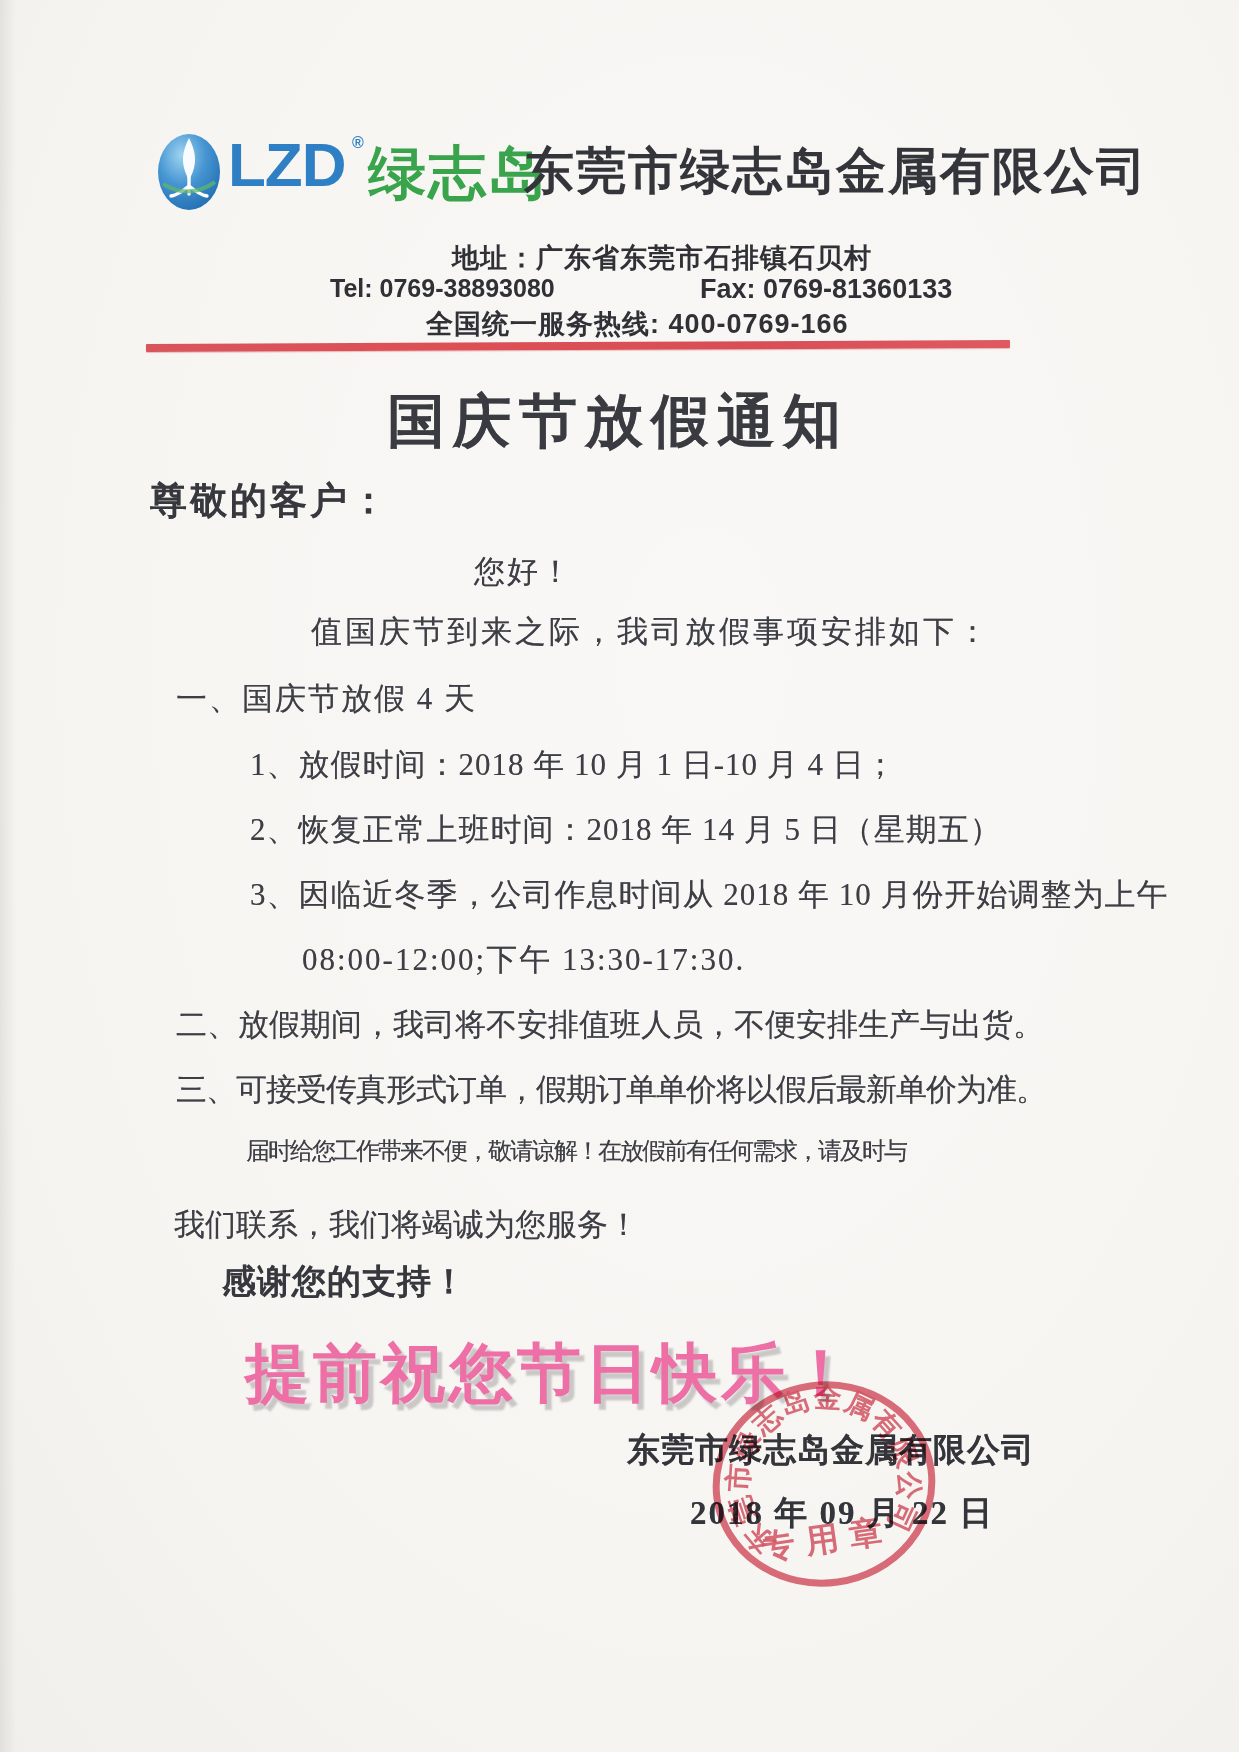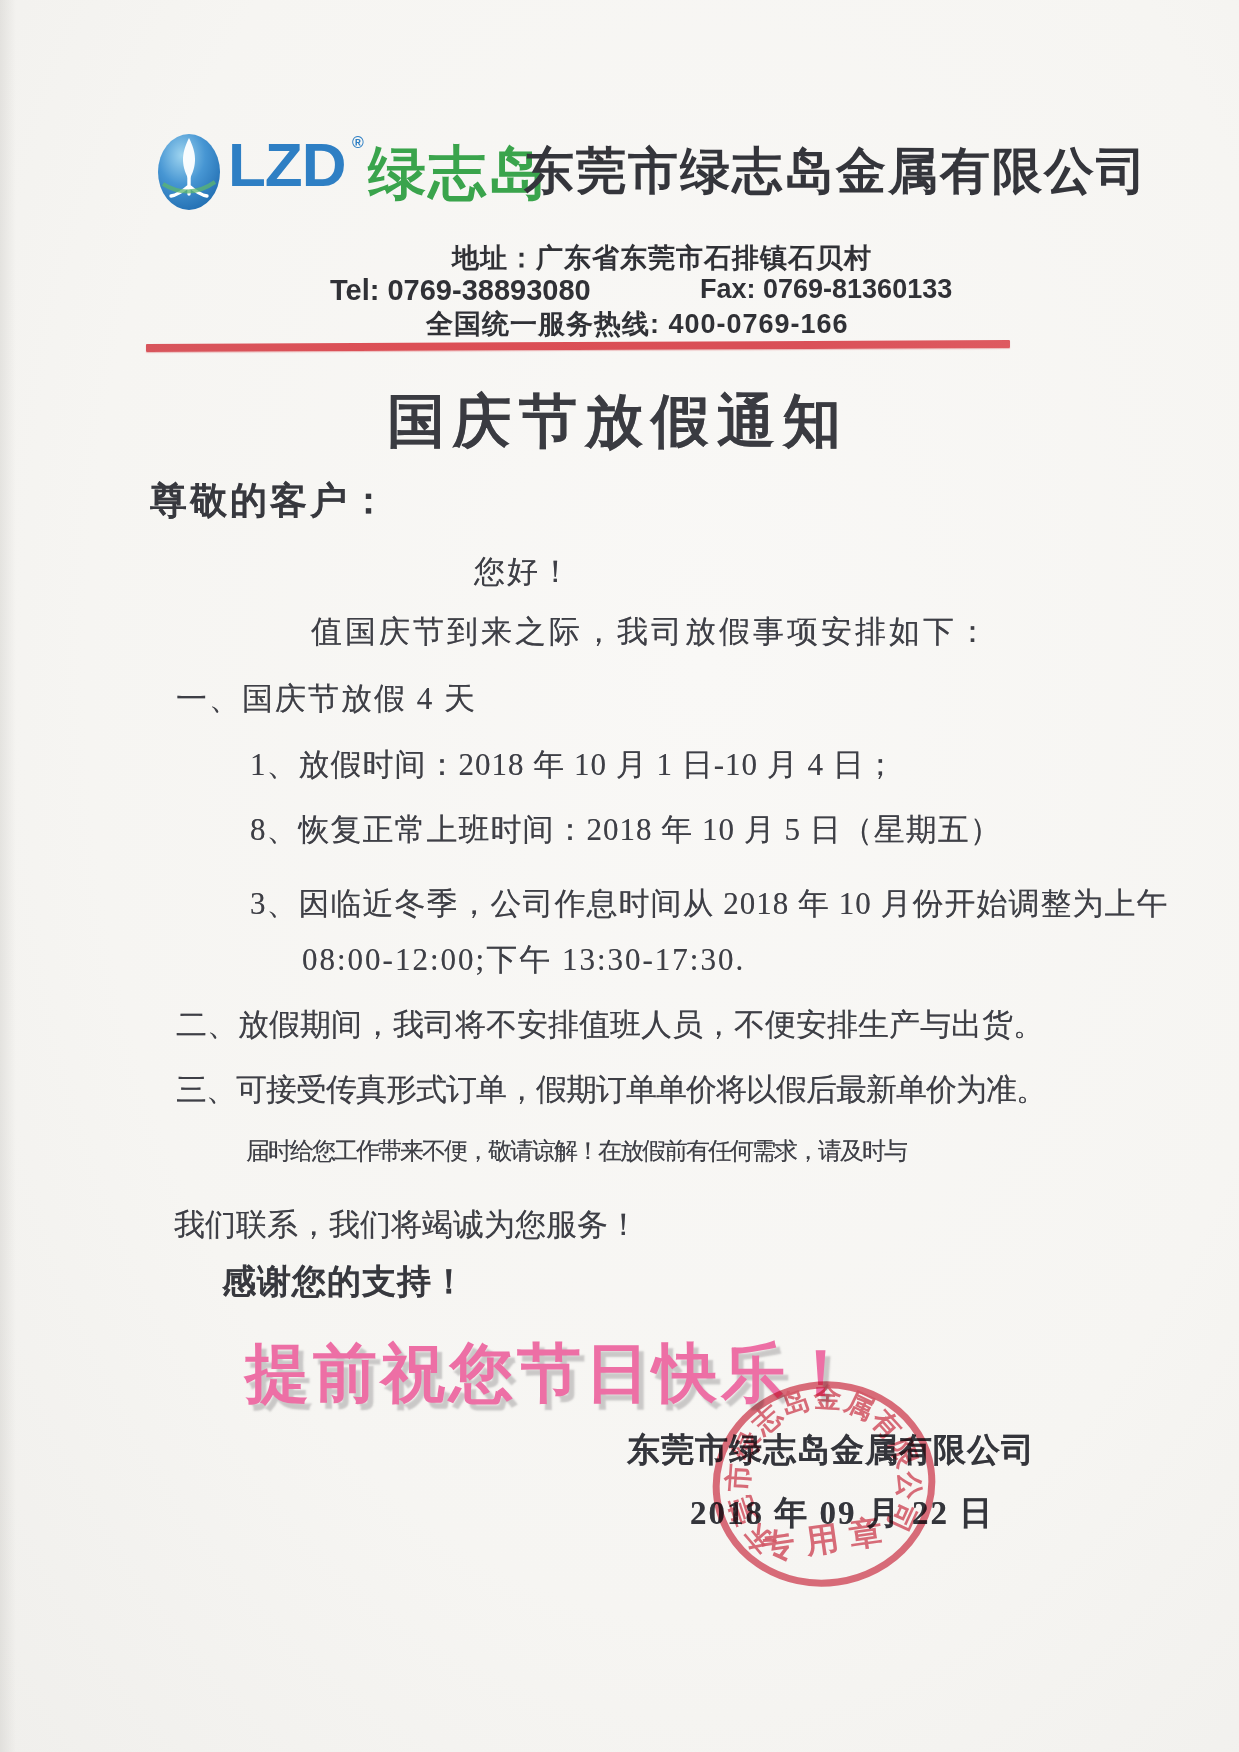--- a/index.html
+++ b/index.html
@@ -36,21 +36,21 @@
   .company-name{
     left:524px;top:146px;
     font-family:"Liberation Sans",sans-serif;font-weight:bold;
     font-size:50px;line-height:1;color:#34353b;letter-spacing:2px;
   }
   .addr{
     left:452px;top:240px;
     font-family:"Liberation Sans",sans-serif;font-weight:bold;
     font-size:27px;color:#303136;letter-spacing:1px;
   }
-  .tel{left:330px;top:274px;font-family:"Liberation Sans",sans-serif;font-weight:bold;font-size:29px;color:#303136;}
+  .tel{left:330px;top:274px;font-family:"Liberation Sans",sans-serif;font-weight:bold;font-size:25px;color:#303136;}
   .fax{left:700px;top:274px;font-family:"Liberation Sans",sans-serif;font-weight:bold;font-size:27px;color:#303136;}
   .hotline{
     left:426px;top:306px;
     font-family:"Liberation Sans",sans-serif;font-weight:bold;
     font-size:27px;color:#303136;letter-spacing:1px;
   }
   .red-rule{
     left:146px;top:342px;width:864px;height:8px;
     background:linear-gradient(90deg,#d8555c,#dc4f55 30%,#d94e56 70%,#de5a60);
     transform:rotate(-0.25deg);
@@ -67,21 +67,21 @@
     left:150px;top:476px;
     font-family:"Liberation Sans",sans-serif;font-weight:bold;
     font-size:37px;color:#37383e;letter-spacing:3px;
   }
   .greeting{left:474px;top:551px;font-size:31px;letter-spacing:2px;}
   .intro{left:311px;top:611px;font-size:31px;letter-spacing:3px;}
   .ln{font-size:31px;letter-spacing:1px;color:#3e3f46;}
   .l0{left:176px;top:678px;letter-spacing:2px;}
   .l1{left:250px;top:744px;}
   .l2{left:250px;top:809px;}
-  .l3{left:250px;top:874px;margin-top:9px;}
+  .l3{left:250px;top:874px;}
   .l4{left:302px;top:939px;letter-spacing:2px;}
   .l5{left:176px;top:1004px;letter-spacing:0px;}
   .l6{left:176px;top:1069px;letter-spacing:-1px;}
   .l7{left:246px;top:1135px;font-size:24px;letter-spacing:-2px;}
   .l8{left:174px;top:1204px;letter-spacing:0px;}
   .thanks{
     left:222px;top:1259px;
     font-family:"Liberation Sans",sans-serif;font-weight:bold;
     font-size:34px;color:#37383e;letter-spacing:1px;
   }
@@ -141,21 +141,21 @@
   <div class="abs hotline">全国统一服务热线: 400-0769-166</div>
   <div class="abs red-rule"></div>
 
   <h1 class="abs title soft">国庆节放假通知</h1>
   <div class="abs salutation soft">尊敬的客户：</div>
   <p class="abs greeting soft">您好！</p>
   <p class="abs intro soft">值国庆节到来之际，我司放假事项安排如下：</p>
 
   <p class="abs ln l0 soft">一、国庆节放假 4 天</p>
   <p class="abs ln l1 soft">1、放假时间：2018 年 10 月 1 日-10 月 4 日；</p>
-  <p class="abs ln l2 soft">8、恢复正常上班时间：2018 年 10 月 5 日（星期五）</p>
+  <p class="abs ln l2 soft">2、恢复正常上班时间：2018 年 14 月 5 日（星期五）</p>
   <p class="abs ln l3 soft">3、因临近冬季，公司作息时间从 2018 年 10 月份开始调整为上午</p>
   <p class="abs ln l4 soft">08:00-12:00;下午 13:30-17:30.</p>
   <p class="abs ln l5 soft">二、放假期间，我司将不安排值班人员，不便安排生产与出货。</p>
   <p class="abs ln l6 soft">三、可接受传真形式订单，假期订单单价将以假后最新单价为准。</p>
   <p class="abs ln l7 soft">届时给您工作带来不便，敬请谅解！在放假前有任何需求，请及时与</p>
   <p class="abs ln l8 soft">我们联系，我们将竭诚为您服务！</p>
 
   <div class="abs wish">提前祝您节日快乐！</div>
   <div class="abs thanks soft">感谢您的支持！</div>
 

